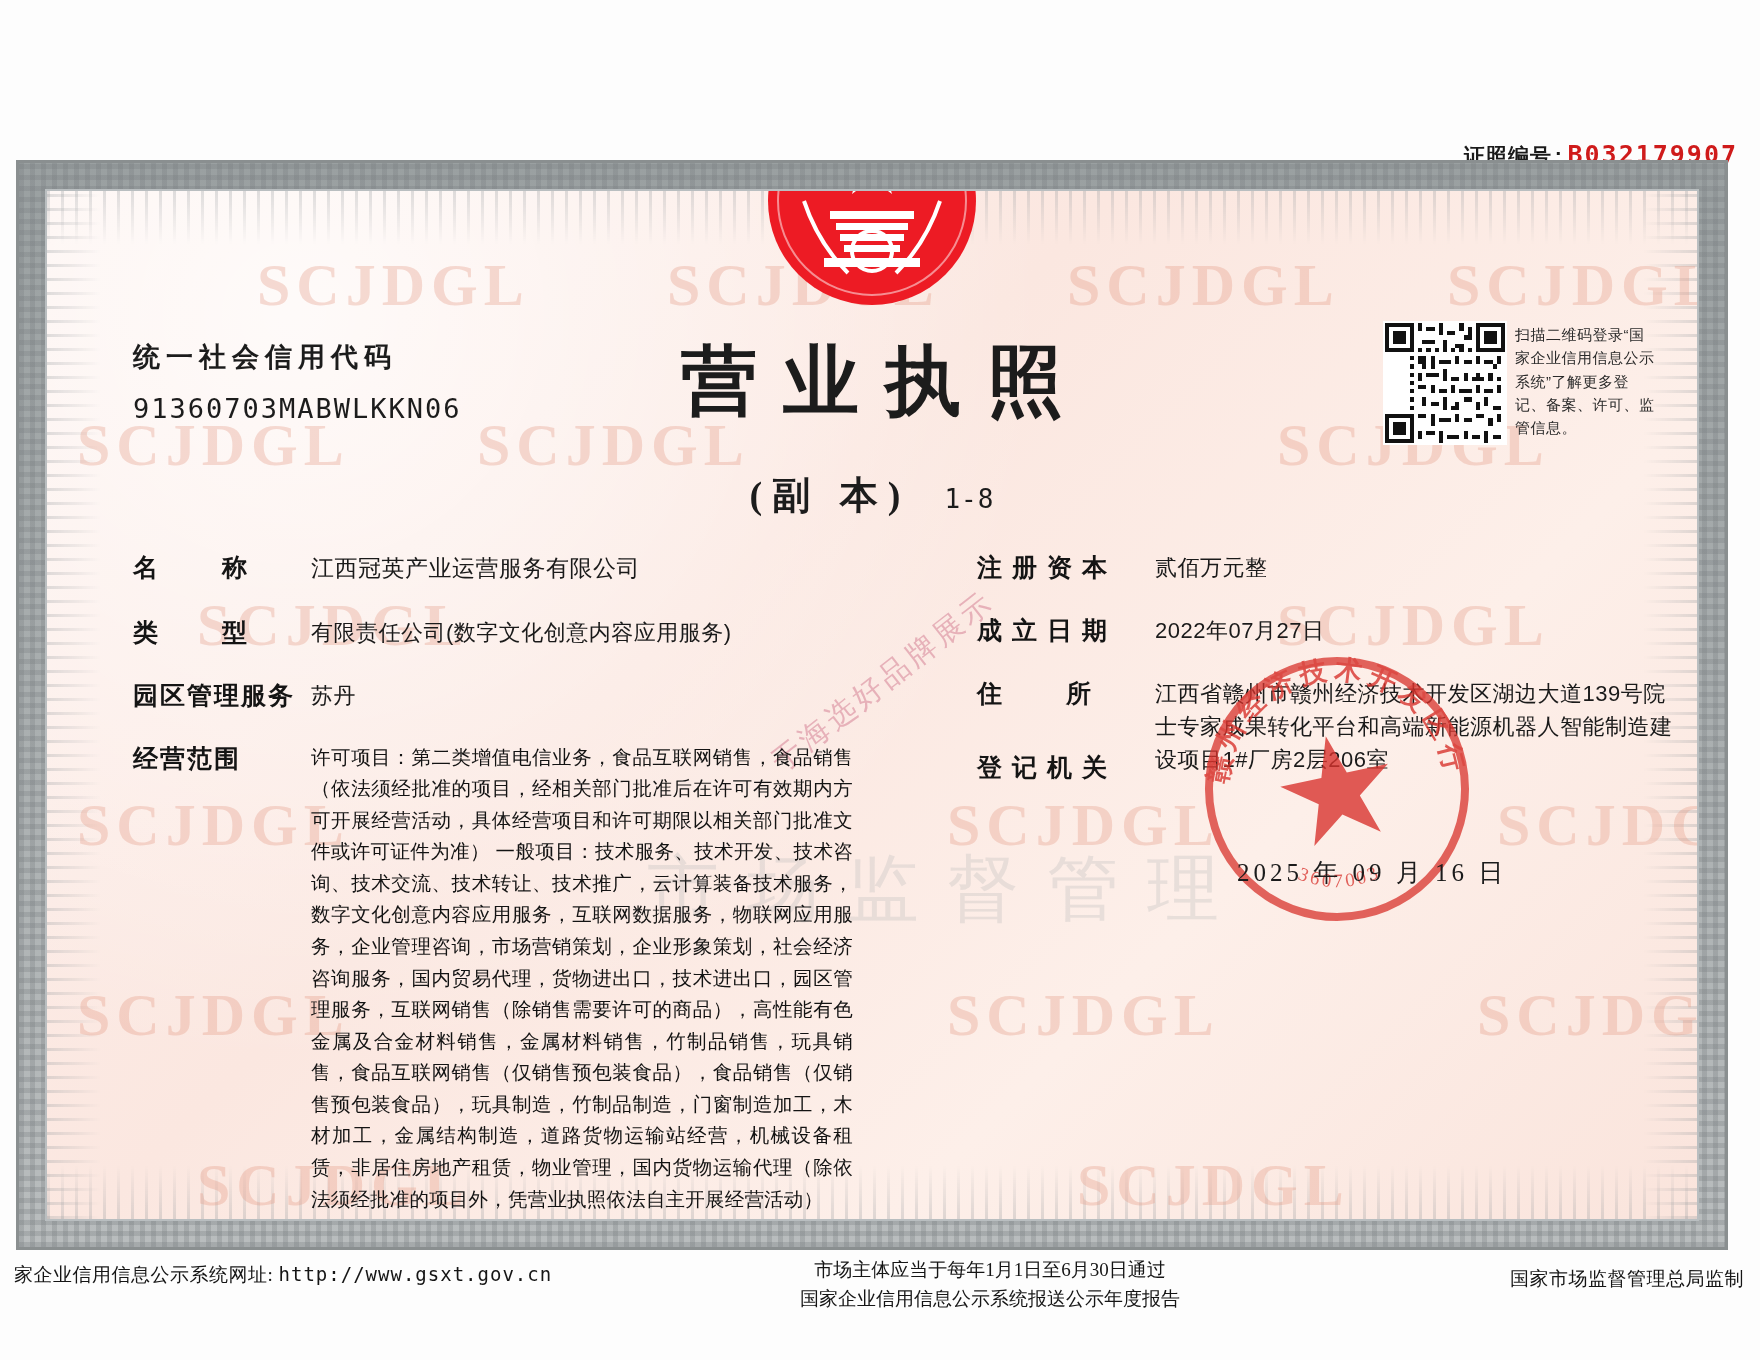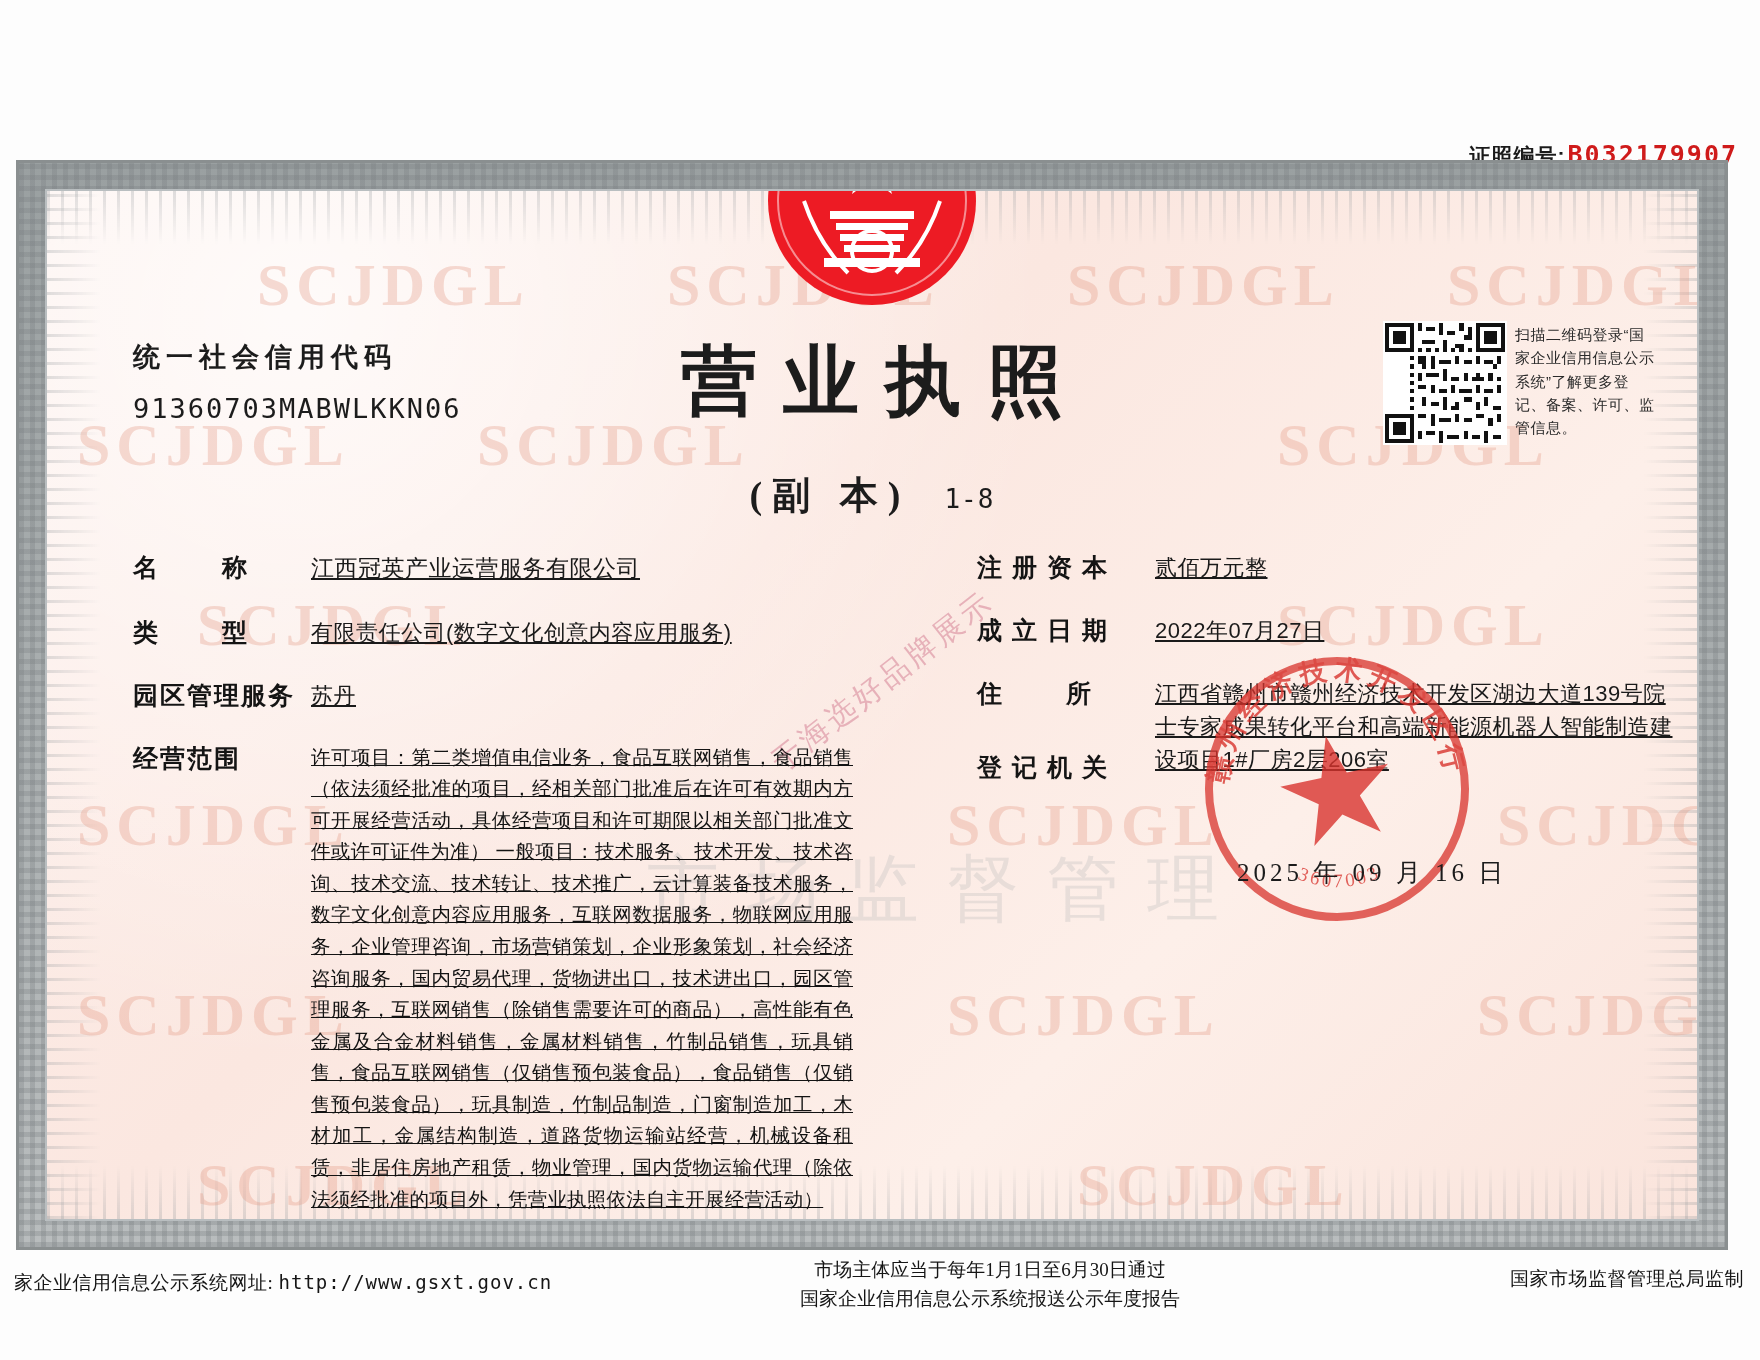--- a/index.html
+++ b/index.html
@@ -28,21 +28,21 @@
     right: 22px;
     display: flex;
     align-items: baseline;
     gap: 2px;
     font-size: 22px;
     letter-spacing: 1px;
     white-space: nowrap;
   }
   .serial .lbl {
     color: #1a1a1a;
-    font-family: Liberation Sans, sans-serif;
+    font-family: Liberation Mono, monospace;
     font-weight: 700;
     font-size: 21px;
     margin-top: 20px;
   }
   .serial .val {
     color: #cf1b1b;
     font-family: "DejaVu Sans Mono", monospace;
     font-weight: 700;
     font-size: 25px;
     letter-spacing: 2px;
@@ -262,21 +262,20 @@
     font-size: 25px;
     color: #141414;
     display: flex;
     justify-content: space-between;
   }
   .f-value {
     font-size: 22px;
     color: #1a1a1a;
     line-height: 1.5;
     letter-spacing: 0.5px;
-    text-decoration: underline;
   }
   .f-value.name { font-size: 23px; }
 
   .scope-row { margin-bottom: 0; }
   .scope-text {
     font-size: 19.5px;
     line-height: 1.62;
     color: #131313;
     text-align: justify;
     width: 700px;
@@ -324,21 +323,21 @@
     left: 0;
     top: 1258px;
     width: 1760px;
     display: flex;
     align-items: flex-start;
     font-family: "Liberation Serif", serif;
   }
   .footer-left {
     position: absolute;
     left: 14px;
-    top: 12px;
+    top: 4px;
     font-size: 19px;
     color: #151515;
     white-space: nowrap;
     letter-spacing: 0.5px;
   }
   .footer-left .url {
     font-family: "DejaVu Sans Mono", monospace;
     font-size: 19px;
     letter-spacing: 1px;
   }

